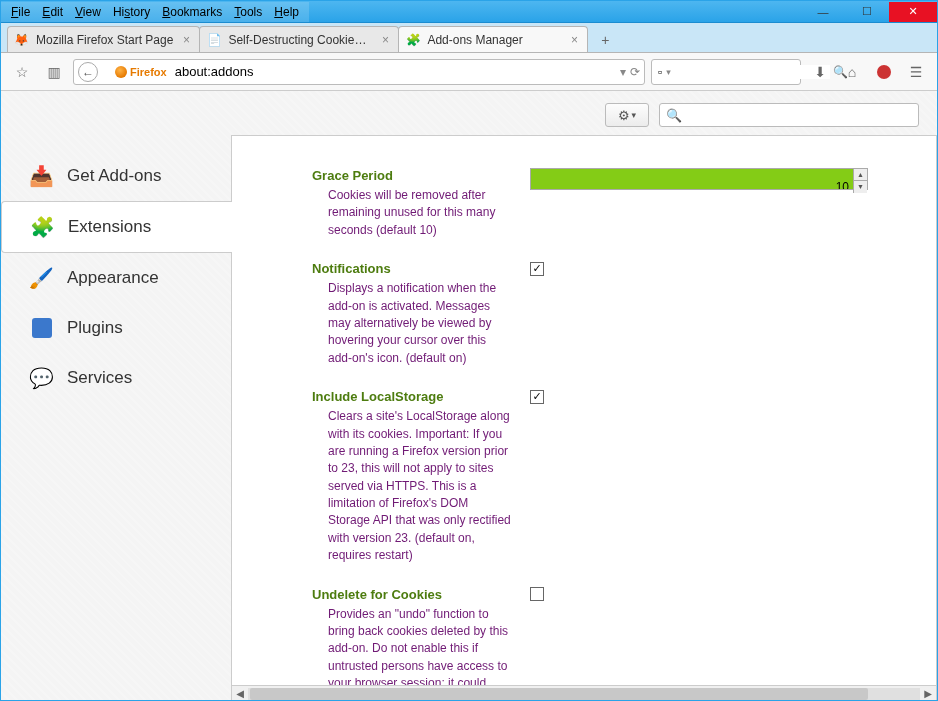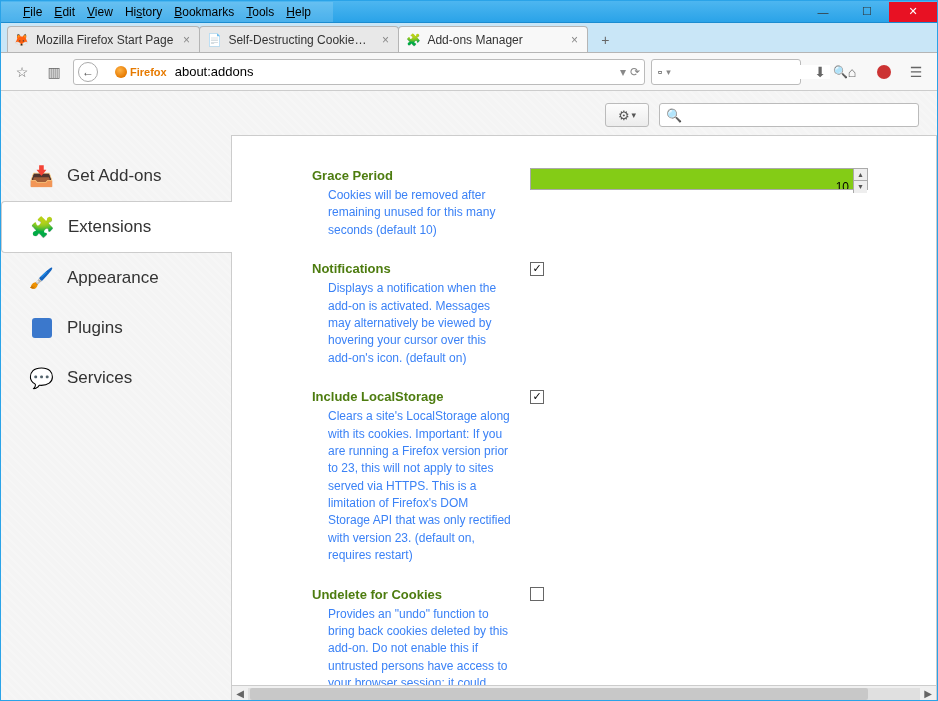--- a/index.html
+++ b/index.html
@@ -1,20 +1,20 @@
 <!DOCTYPE html>
 <html><head>
 <meta charset="utf-8">
 <style>
 * { box-sizing: border-box; margin: 0; padding: 0; }
 body { font-family: "Segoe UI", Tahoma, sans-serif; font-size: 12px; background: #fff; width: 938px; height: 701px; overflow: hidden; border: 1px solid #2aa3e8; }
 
 
 .titlebar { height: 22px; background: linear-gradient(#4db6f0, #2aa3e8); border-bottom: 1px solid #1b8cd0; display: flex; align-items: center; }
-.menubar { display: flex; gap: 0; padding: 2px 16px; background: rgba(255,255,255,0.15); }
+.menubar { display: flex; gap: 0; padding: 2px 4px; background: rgba(255,255,255,0.15); }
 .menu-item { padding: 1px 6px; font-size: 12px; color: #000; cursor: default; }
 .menu-item u { text-decoration: underline; }
 .win-controls { margin-left: auto; display: flex; }
 .win-btn { width: 44px; height: 20px; display: flex; align-items: center; justify-content: center; font-size: 11px; color: #333; cursor: default; }
 .win-btn.close { background: #e81123; color: #fff; width: 48px; }
 .win-btn:not(.close) { background: transparent; }
 
 
 .tabstrip { height: 30px; background: #c9e6f7; display: flex; align-items: flex-end; padding: 0 6px; gap: 0; border-bottom: 1px solid #b5b5b5; }
 .tab { height: 26px; min-width: 190px; max-width: 200px; background: #e8e8e8; border: 1px solid #b5b5b5; border-bottom: none; border-radius: 4px 4px 0 0; display: flex; align-items: center; padding: 0 6px; gap: 6px; font-size: 12px; color: #333; position: relative; margin-right: -1px; }
@@ -49,21 +49,21 @@
 .sidebar { width:230px; padding-top:16px; }
 .side-item { display:flex; align-items:center; gap:12px; padding:12px 16px 12px 28px; font-size:17px; color:#333; cursor:default; }
 .side-item.active { background:#fff; border:1px solid #ccc; border-right:none; border-radius:4px 0 0 4px; margin-right:-1px; position:relative; z-index:2; }
 .side-icon { width:26px; height:26px; display:flex; align-items:center; justify-content:center; font-size:20px; }
 
 .detail-panel { flex:1; background:#fff; border:1px solid #ccc; margin-bottom:0; position:relative; display:flex; flex-direction:column; }
 .detail-scroll { flex:1; overflow-y:scroll; overflow-x:hidden; padding:24px 24px 0 80px; }
 .pref-row { display:flex; align-items:flex-start; gap:18px; padding:8px 0 14px; }
 .pref-left { flex:0 0 200px; }
 .pref-title { font-size:13px; font-weight:600; color:#4d7c0f; }
-.pref-desc { font-size:12px; color:#3b82f6; margin-top:4px; margin-left:16px; line-height:1.45; max-width:210px; }
+.pref-desc { font-size:12px; color:#701a75; margin-top:4px; margin-left:16px; line-height:1.45; max-width:210px; }
 .pref-control { flex:0 0 auto; }
 .num-input { width:338px; height:22px; border:1px solid #aaa; text-align:right; padding:15px 18px 0 4px; font-size:12px; position:relative; background:#84cc16; }
 .spin { position:absolute; right:1px; top:1px; bottom:1px; width:14px; display:flex; flex-direction:column; }
 .spin div { flex:1; border-left:1px solid #aaa; font-size:7px; display:flex; align-items:center; justify-content:center; color:#555; background:#eee; }
 .spin div:first-child{border-bottom:1px solid #aaa;}
 .chk { width:14px; height:14px; border:1px solid #666; background:#fff; display:inline-flex; align-items:center; justify-content:center; font-size:11px; color:#000; }
 
 .hscroll { height:16px; background:#f0f0f0; border-top:1px solid #ccc; display:flex; align-items:center; }
 .hscroll .arrow { width:16px; text-align:center; font-size:10px; color:#666; }
 .hscroll .track { flex:1; height:12px; background:#e0e0e0; position:relative; }

